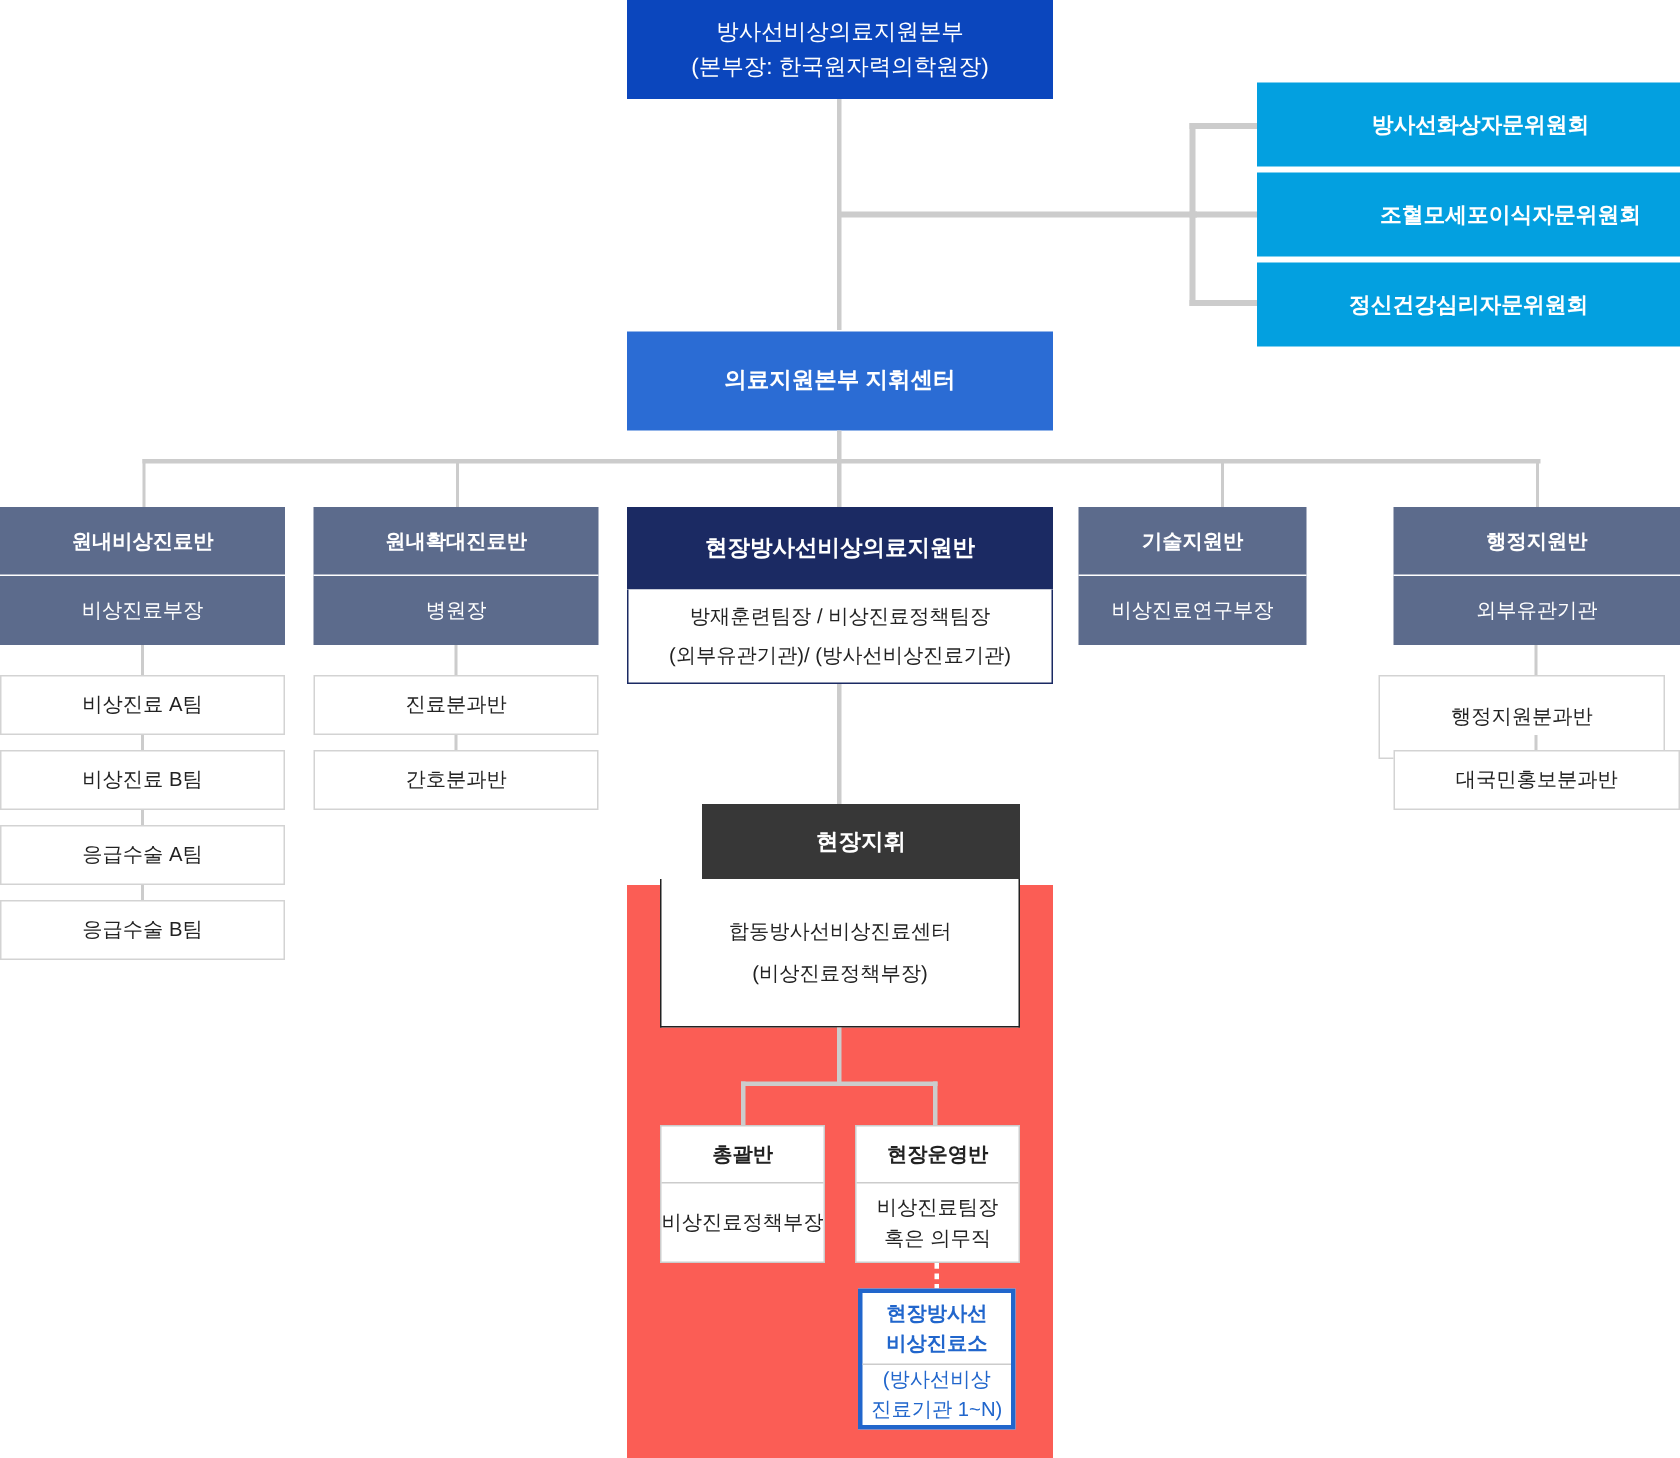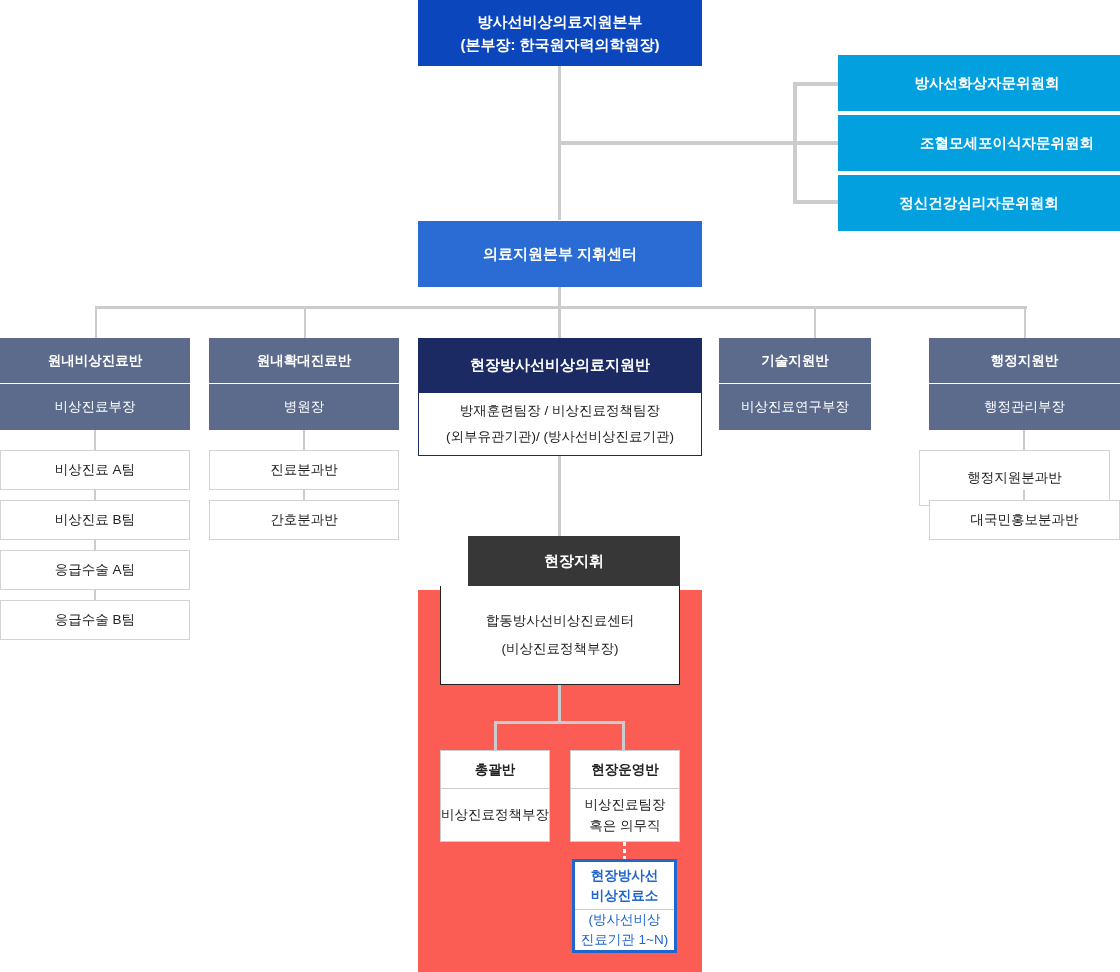--- a/index.html
+++ b/index.html
@@ -14,21 +14,21 @@
     width: 1120px;
     height: 972px;
   }
 
   
   .box { position: absolute; }
 
   .hdr-blue {
     background: #0b46bd;
     color: #ffffff;
-    font-weight: bold;
+    font-weight: normal;
     font-size: 15px;
     line-height: 1.55;
     display: flex; flex-direction: column;
     align-items: center; justify-content: center;
     text-align: center;
   }
   .hdr-blue2 {
     background: #2b6cd4;
     color: #ffffff;
     font-weight: bold;
@@ -215,21 +215,21 @@
     </div>
   </div>
 
   <div class="grp" style="left:719px; top:338px; width:152px; height:92px;">
     <div class="grp-title">기술지원반</div>
     <div class="grp-sub">비상진료연구부장</div>
   </div>
 
   <div class="grp" style="left:929px; top:338px; width:191px; height:92px;">
     <div class="grp-title">행정지원반</div>
-    <div class="grp-sub">행정관리부장</div>
+    <div class="grp-sub">외부유관기관</div>
   </div>
   <div class="ln" style="left:1023px; top:430px; width:2px; height:20px;"></div>
   <div class="leaf" style="left:919px; top:450px; width:191px; height:56px;">행정지원분과반</div>
   <div class="ln" style="left:1023px; top:490px; width:2px; height:10px;"></div>
   <div class="leaf" style="left:929px; top:500px; width:191px; height:40px;">대국민홍보분과반</div>
 
   <div class="ln" style="left:558px; top:456px; width:3px; height:80px;"></div>
 
   <div class="red-panel" style="left:418px; top:590px; width:284px; height:382px;"></div>
 

